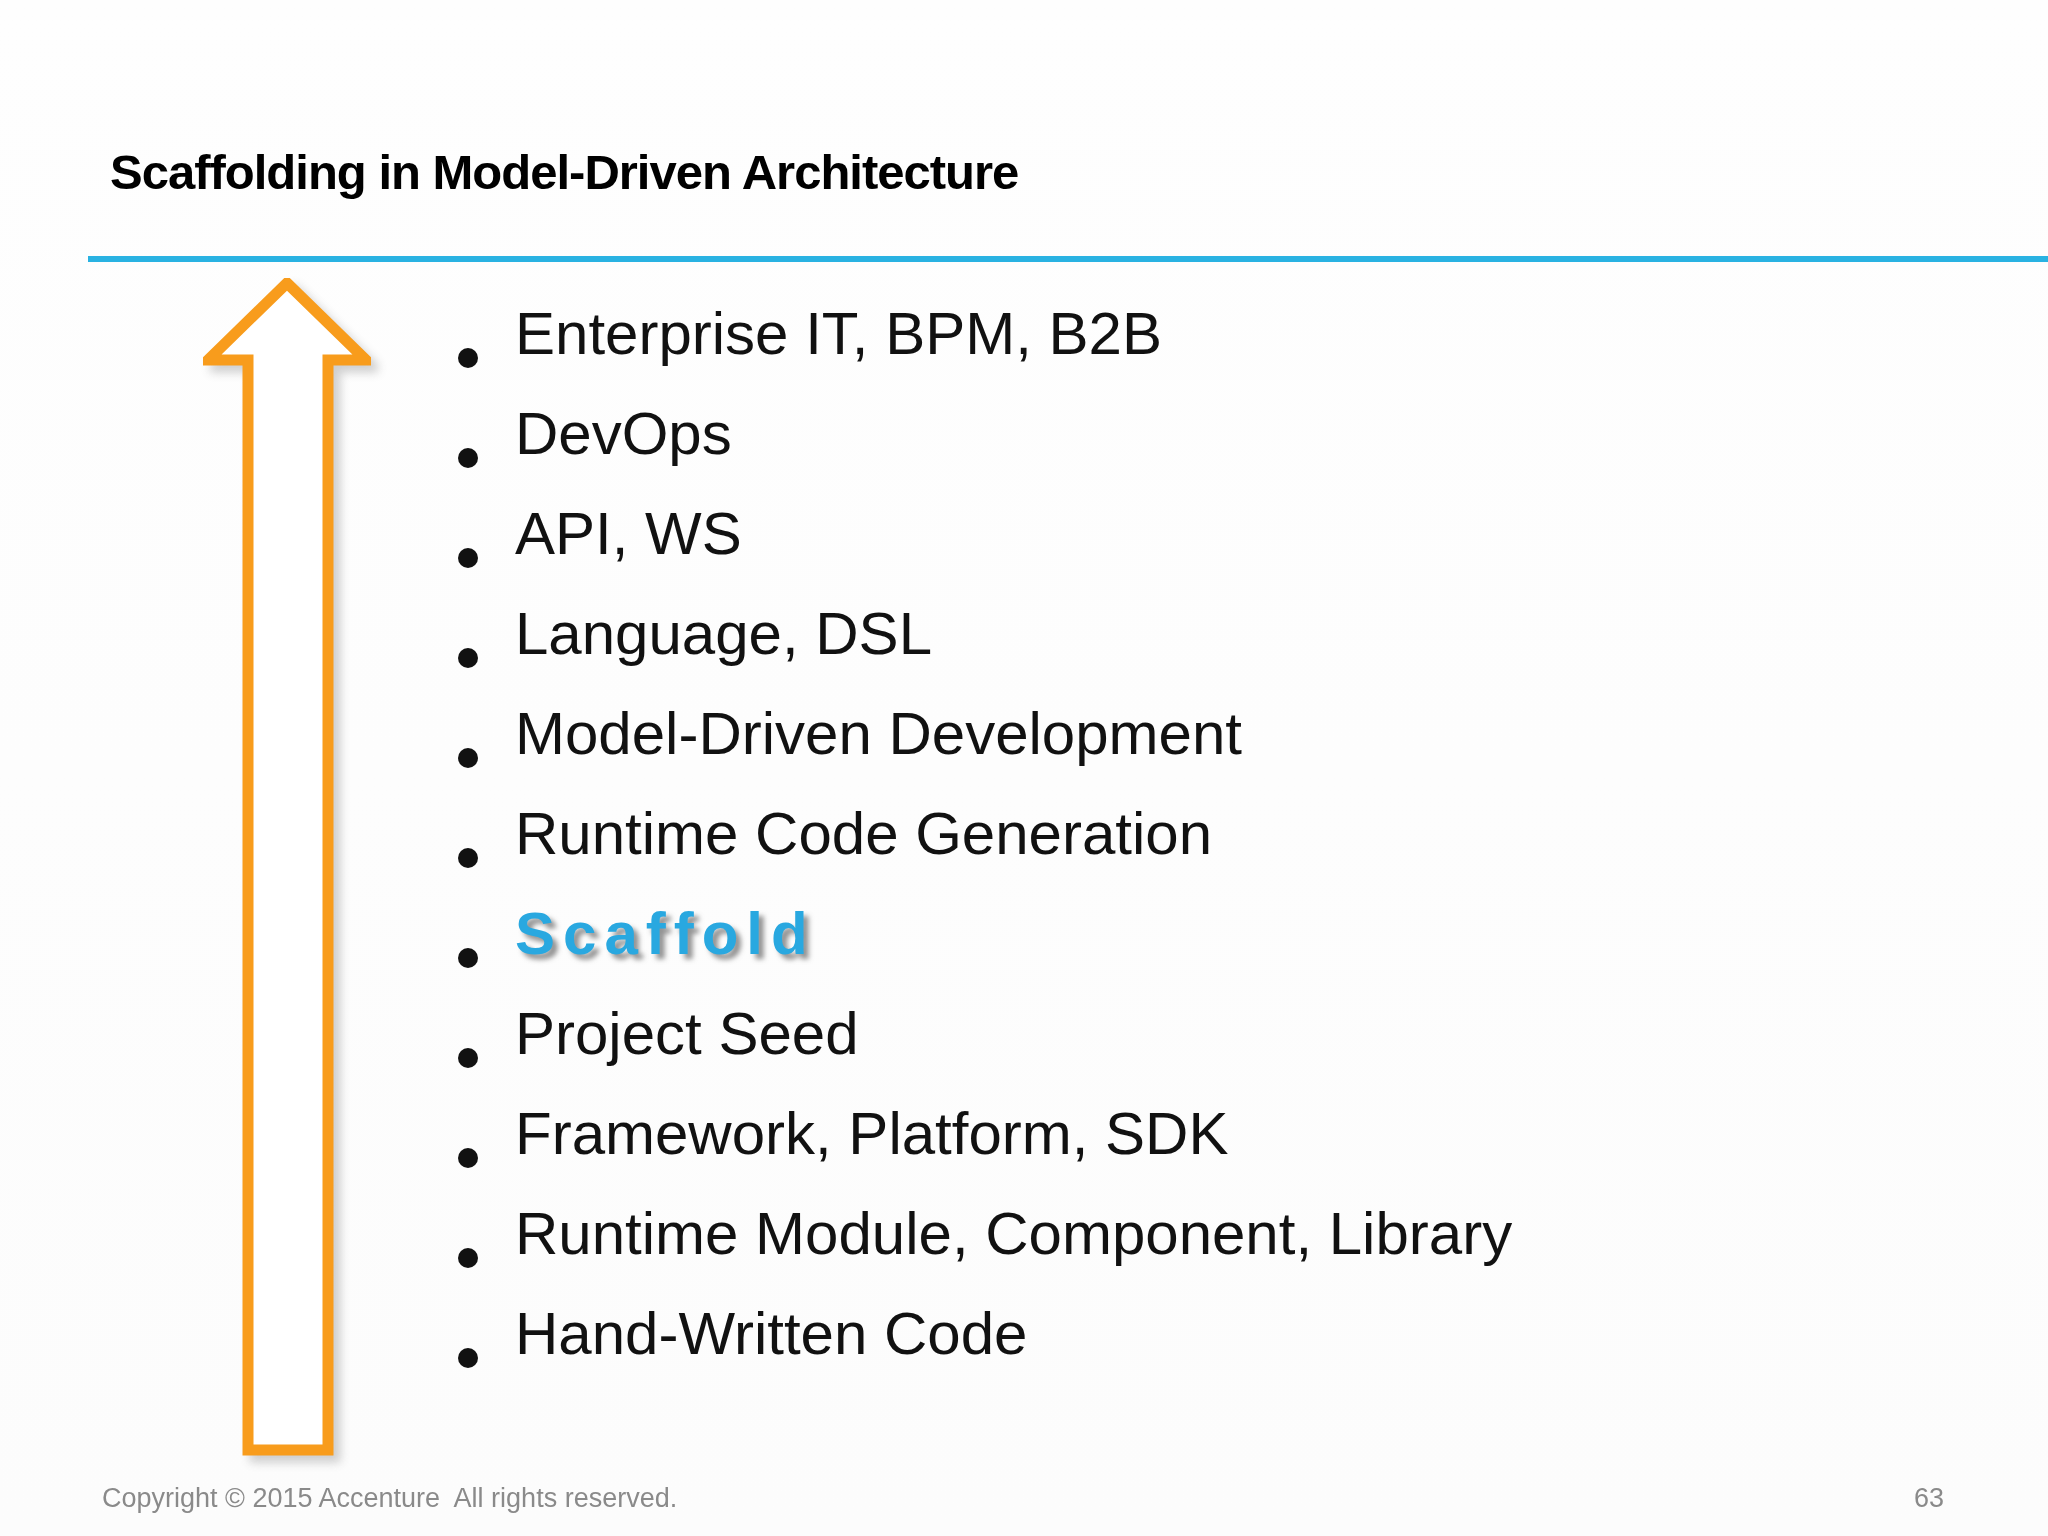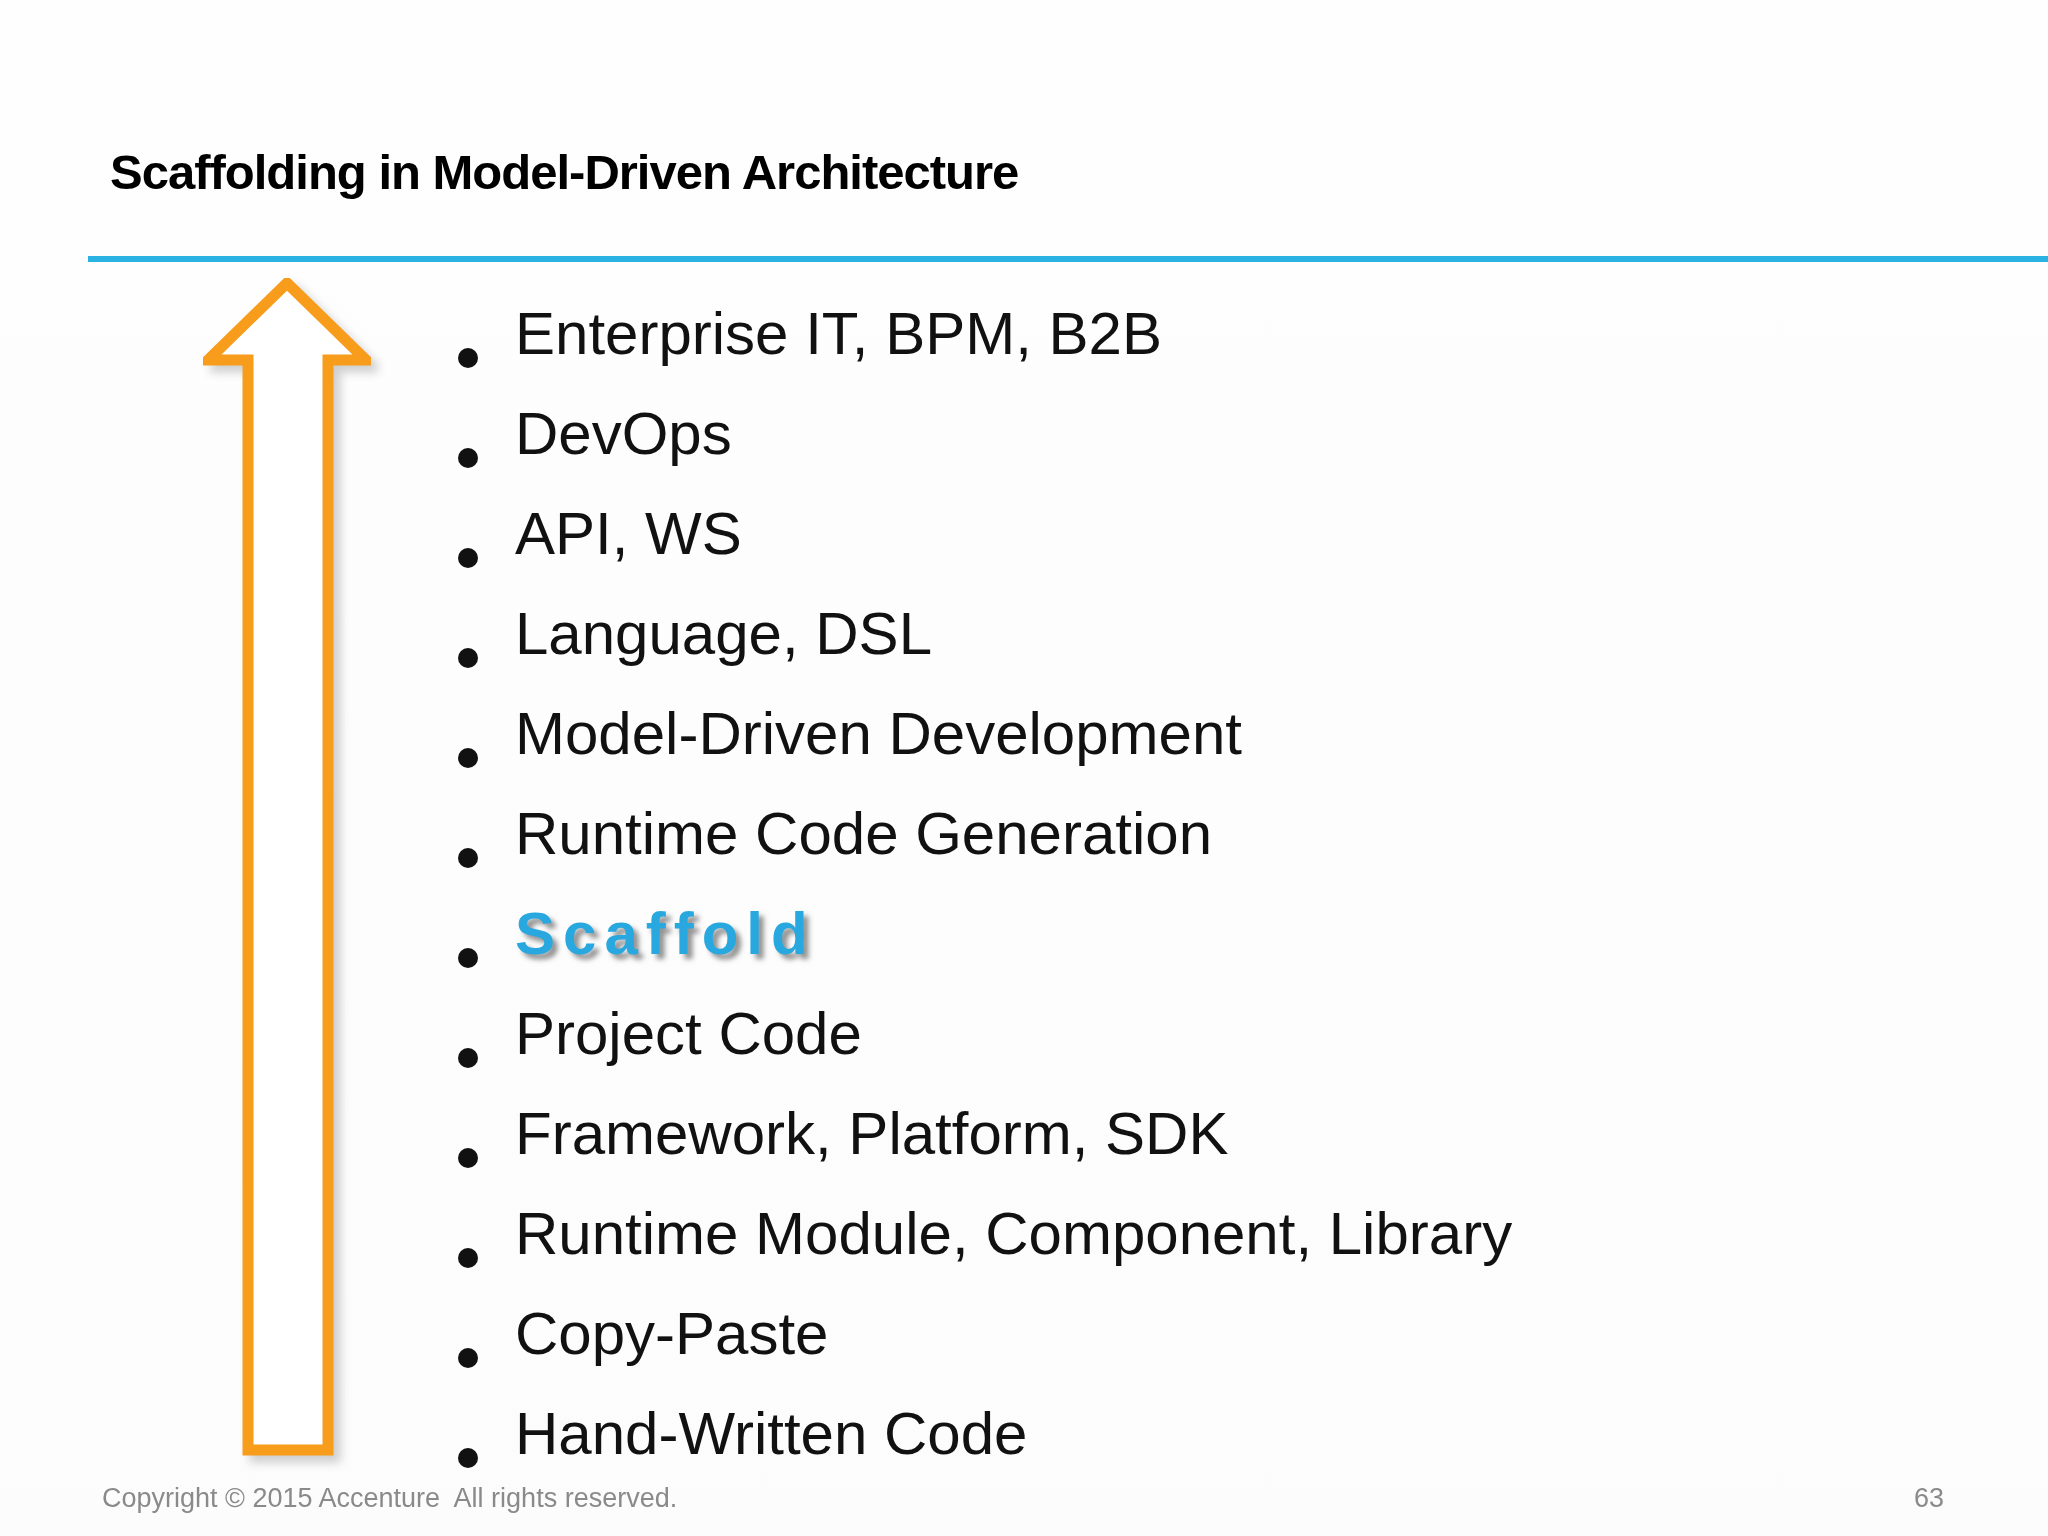--- a/index.html
+++ b/index.html
@@ -96,33 +96,29 @@
       <li class="bullet-item">
         <span class="dot"></span>
         <span class="label">Runtime Code Generation</span>
       </li>
       <li class="bullet-item highlight">
         <span class="dot"></span>
         <span class="label">Scaffold</span>
       </li>
       <li class="bullet-item">
         <span class="dot"></span>
-        <span class="label">Project Code</span>
+        <span class="label">Project Seed</span>
       </li>
       <li class="bullet-item">
         <span class="dot"></span>
         <span class="label">Framework, Platform, SDK</span>
       </li>
       <li class="bullet-item">
         <span class="dot"></span>
         <span class="label">Runtime Module, Component, Library</span>
-      </li>
-      <li class="bullet-item">
-        <span class="dot"></span>
-        <span class="label">Copy-Paste</span>
       </li>
       <li class="bullet-item">
         <span class="dot"></span>
         <span class="label">Hand-Written Code</span>
       </li>
     </ul>
 
   <div class="footer">
     <span class="copyright">Copyright © 2015 Accenture  All rights reserved.</span>
     <span class="pagenum">63</span>

